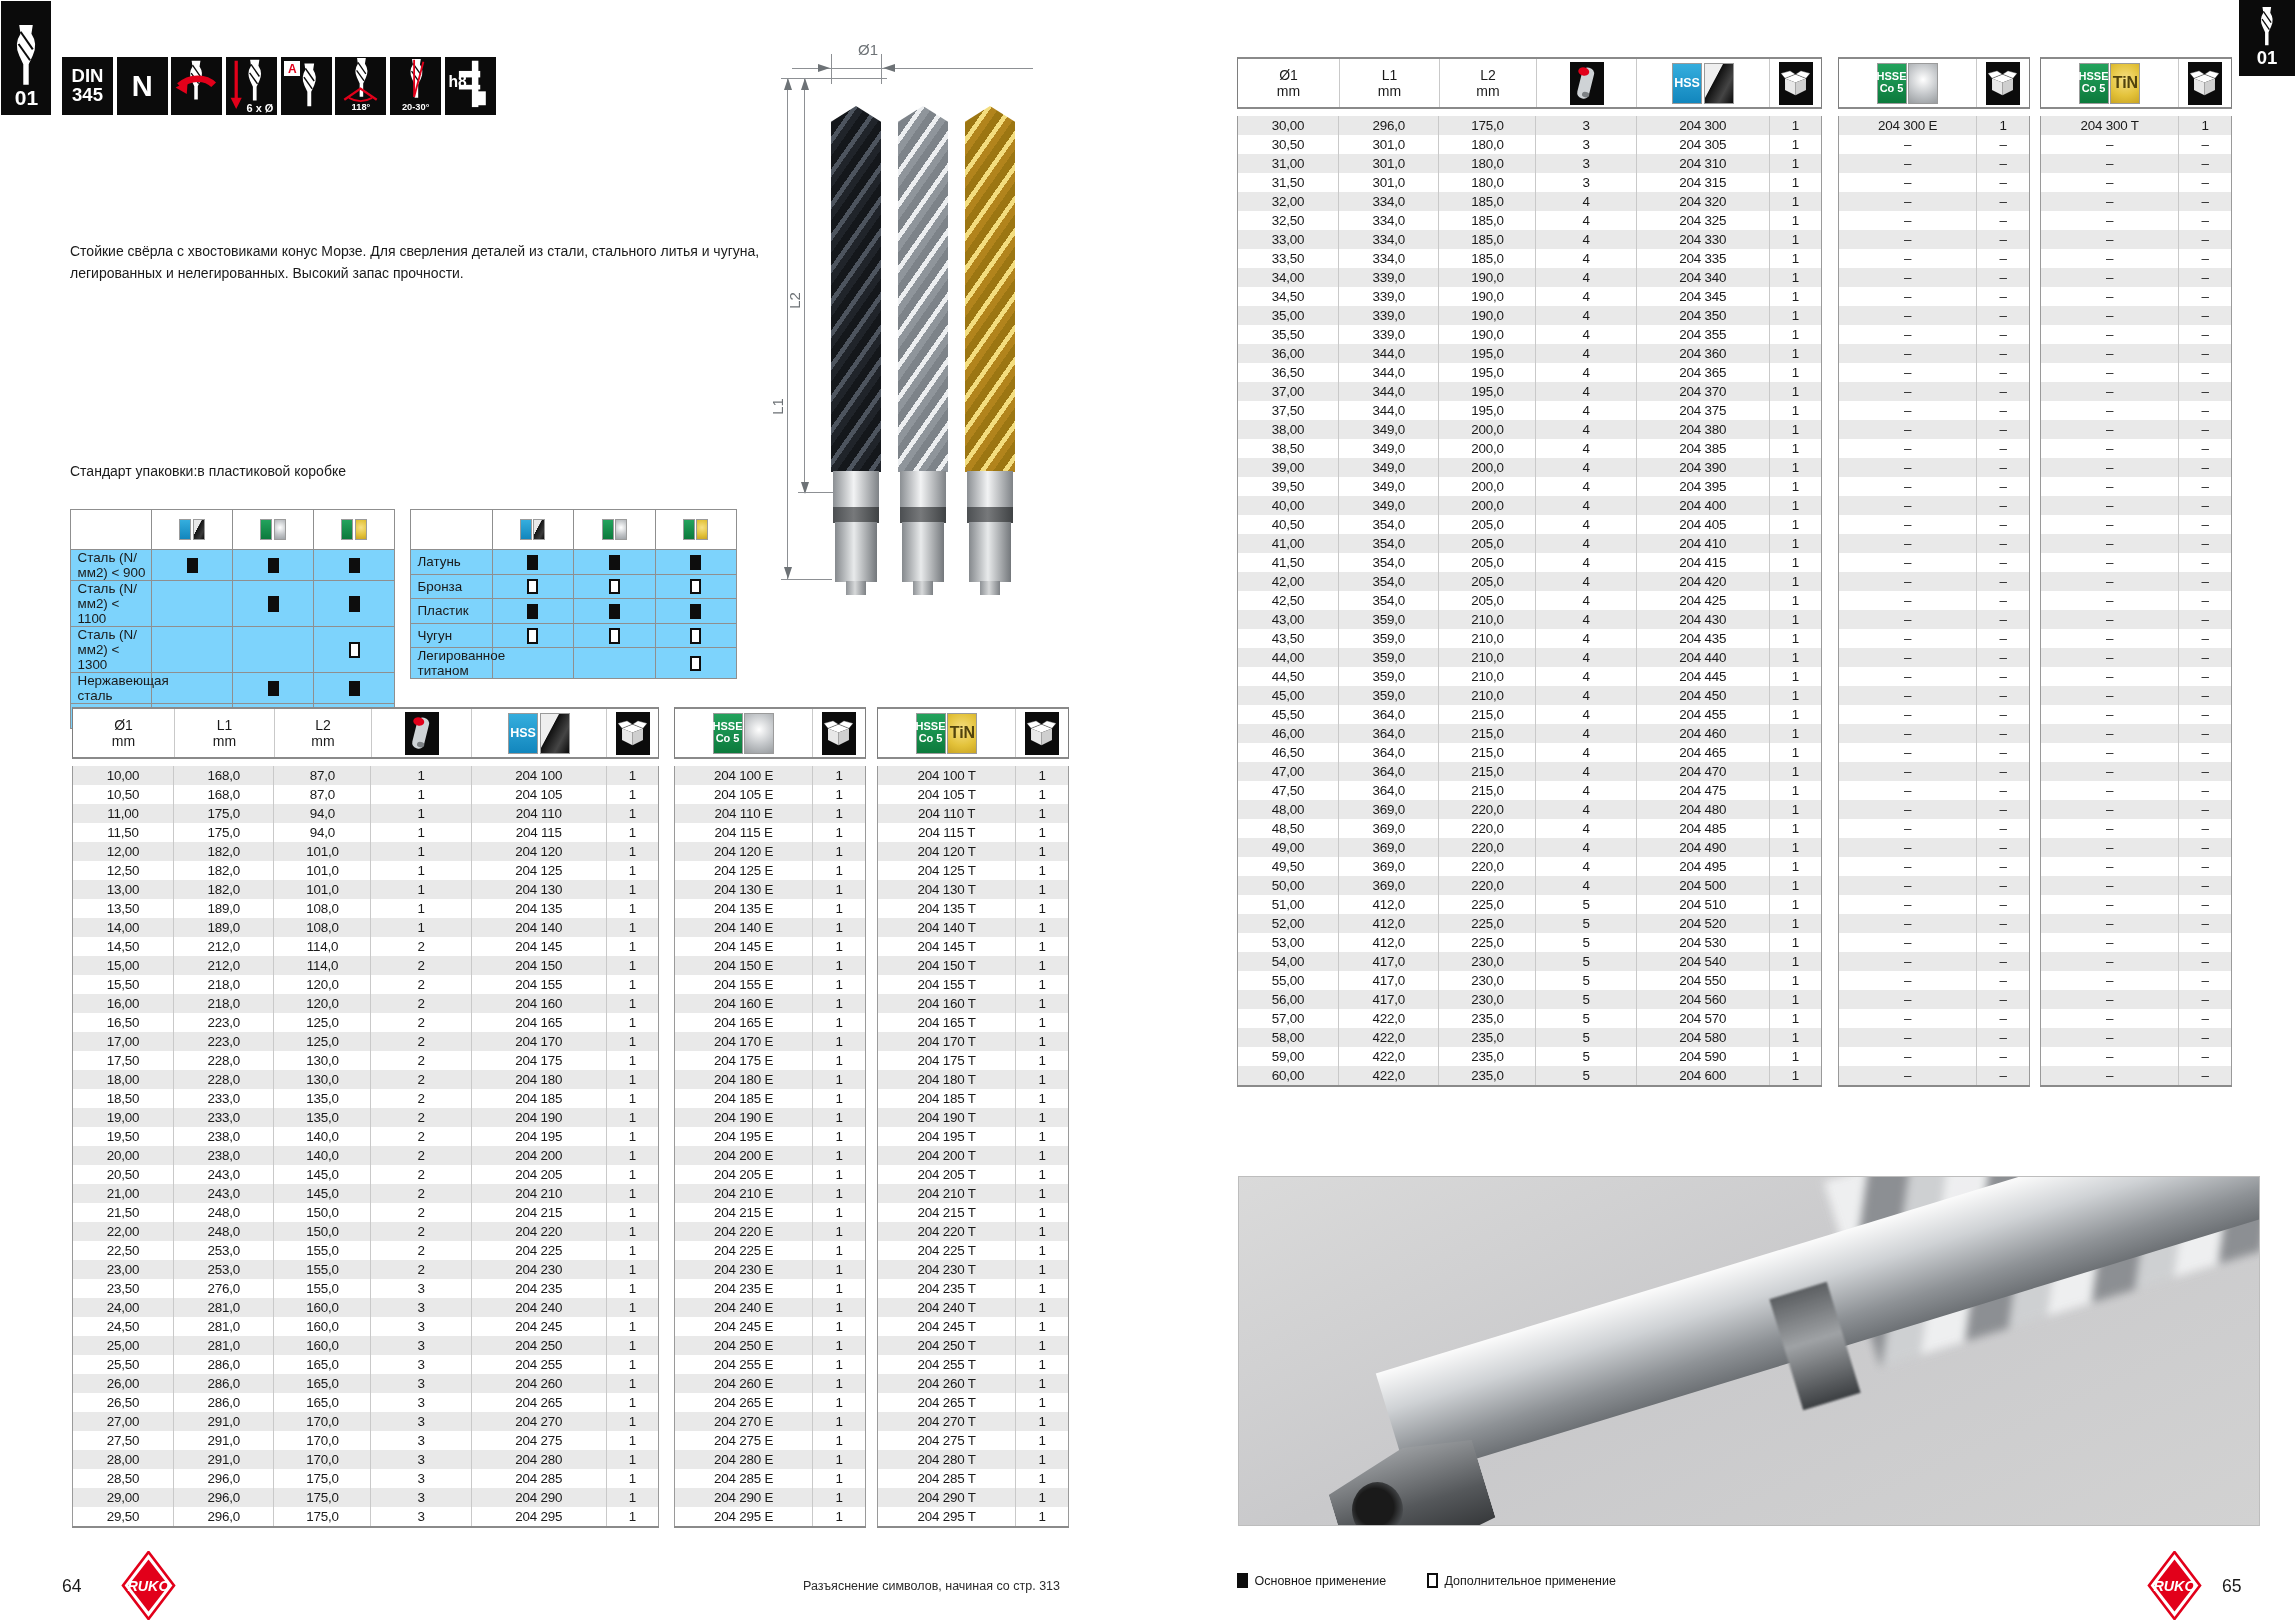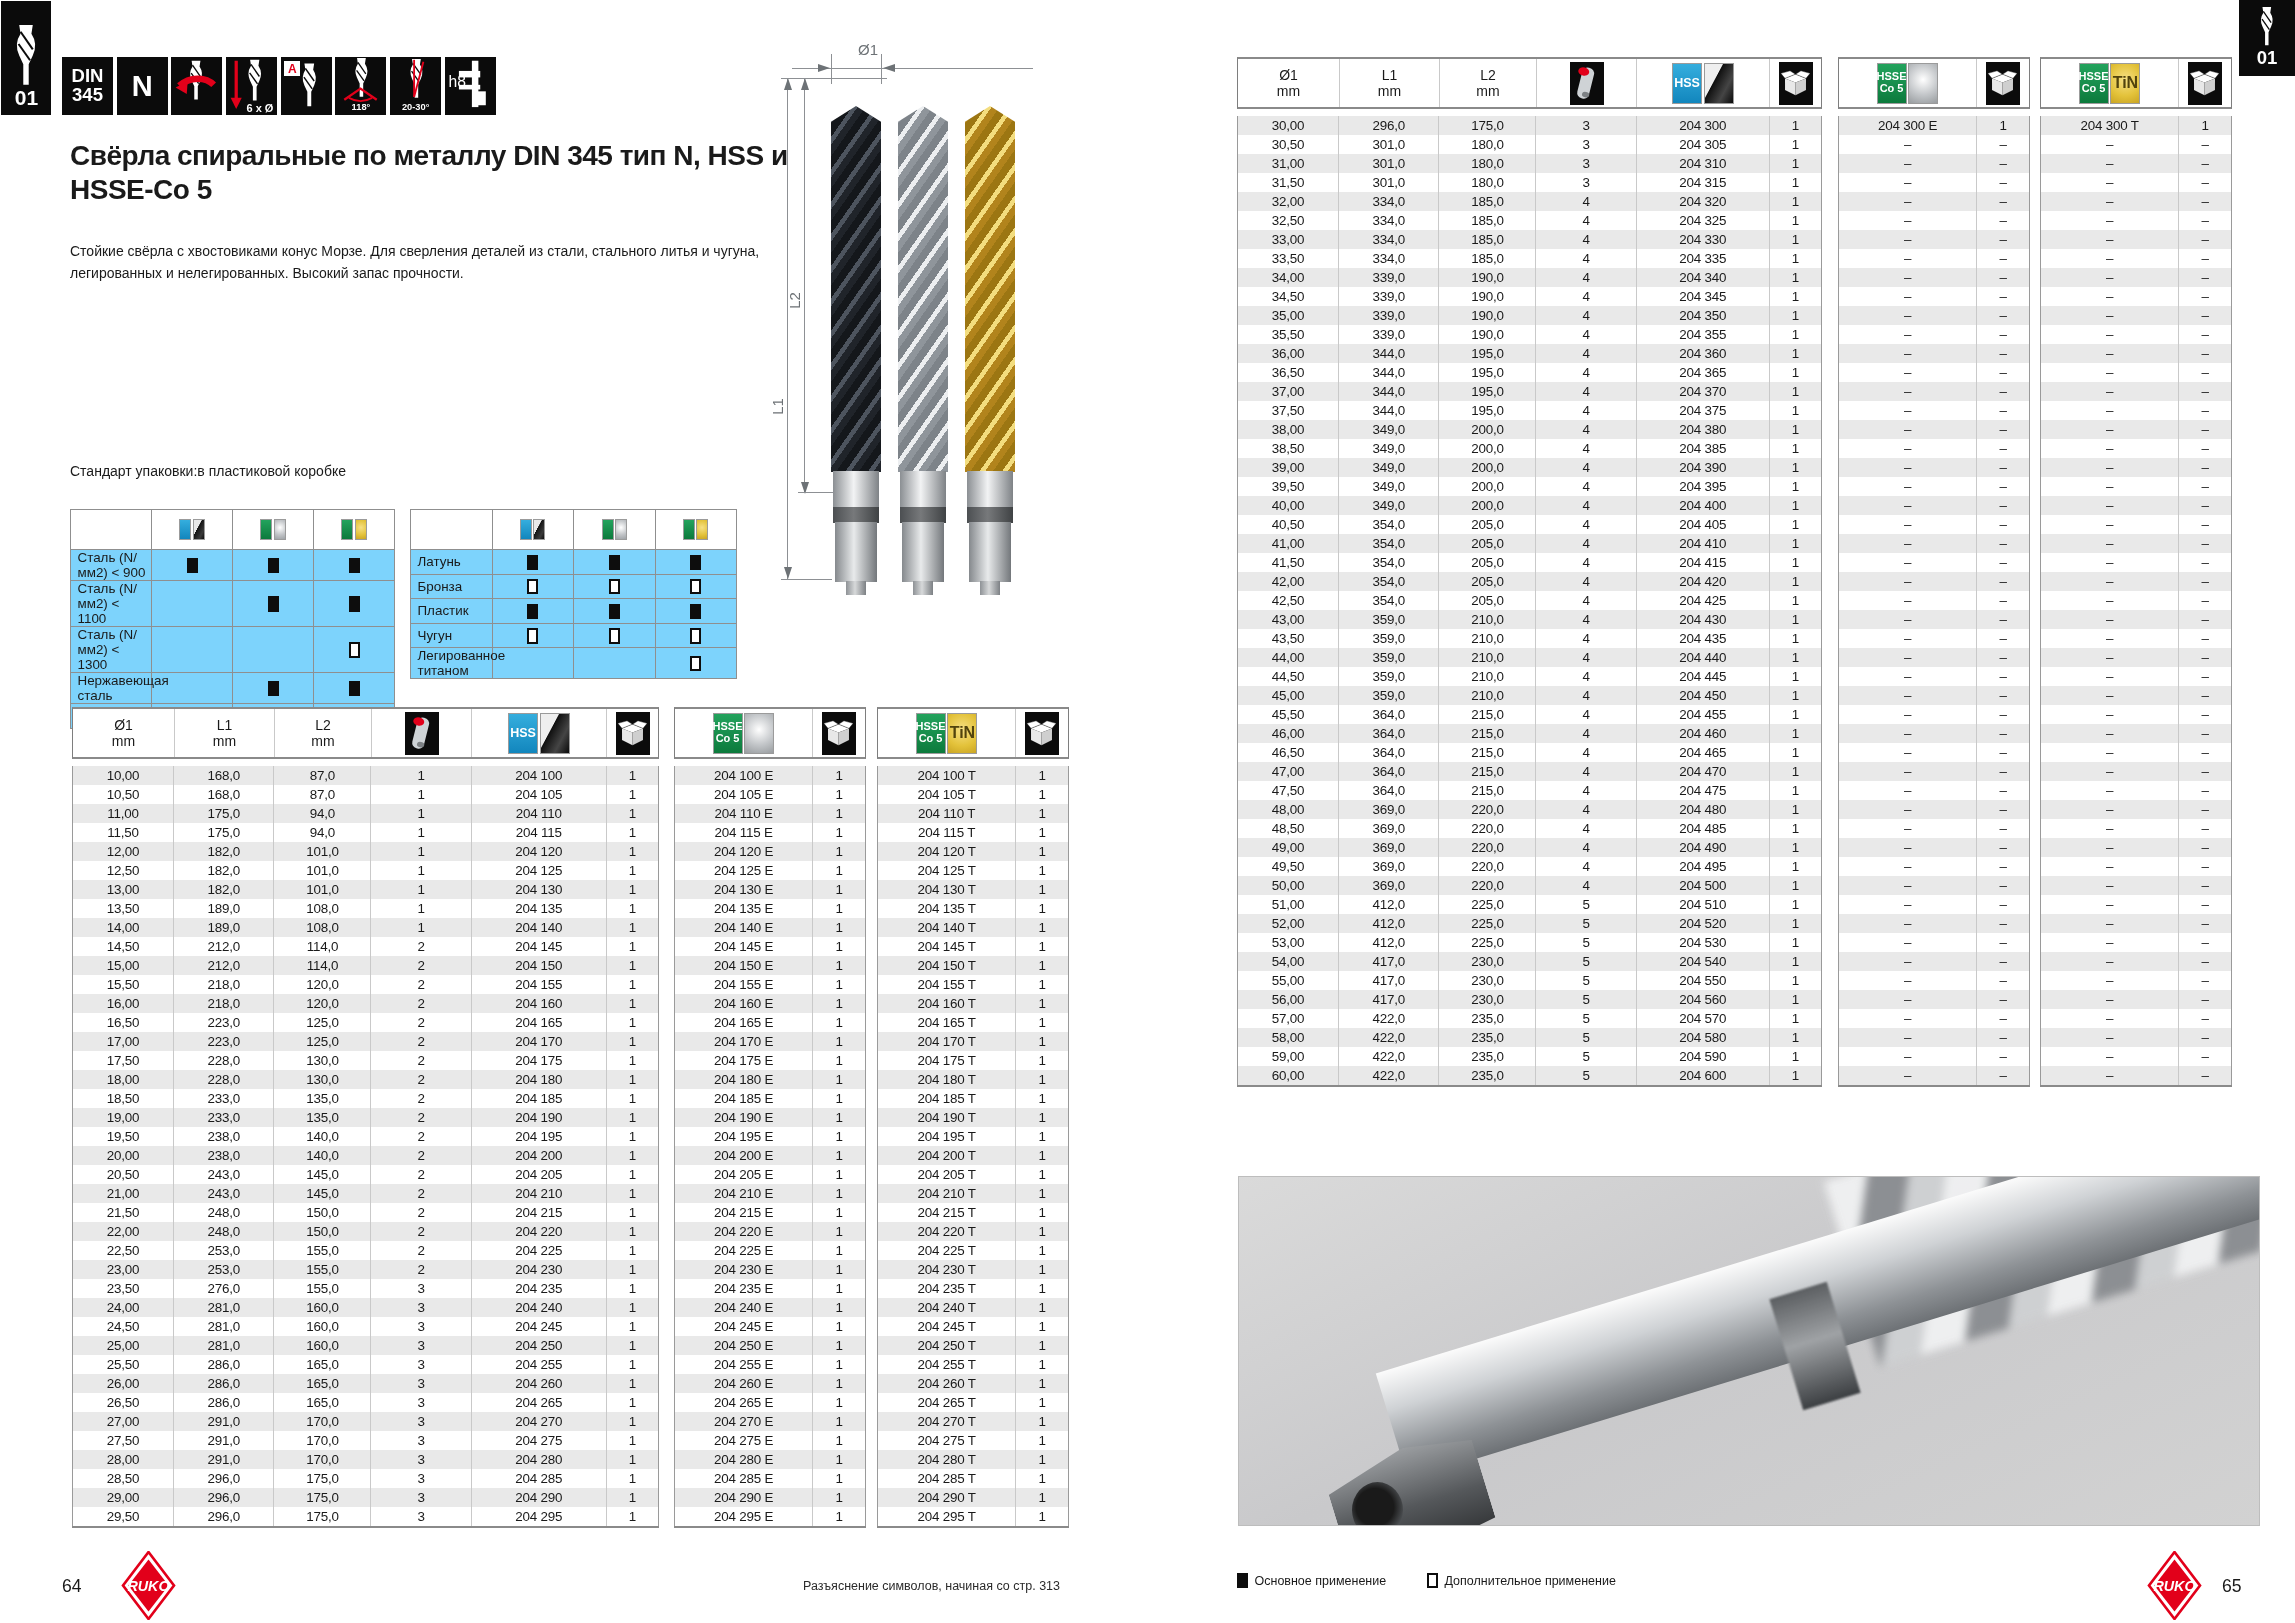--- a/index.html
+++ b/index.html
@@ -199,25 +199,24 @@
       </svg>
       <div class="smallc">20-30°</div>
     </div>
     <div class="ibox blackbox">
       <svg width="51" height="58" viewBox="0 0 110 125">
         <rect x="58" y="8" width="14" height="100" fill="#fff"></rect>
         <rect x="30" y="30" width="46" height="14" fill="#fff"></rect>
         <rect x="30" y="60" width="46" height="10" fill="#fff"></rect>
         <rect x="66" y="74" width="22" height="30" fill="#fff"></rect>
       </svg>
-      <div style="position:absolute;left:3.7px;top:15.7px;font-size:15.7px;font-weight:normal;">h8</div>
+      <div style="position:absolute;left:3.7px;top:15.7px;font-size:15.7px;font-weight:bold;">h8</div>
     </div>
   </div>
 
-  <h1 id="title">Свёрла спиральные по металлу DIN 345 тип N, HSS и HSSE-Co 5</h1>
   <p id="desc">Стойкие свёрла с хвостовиками конус Морзе. Для сверления деталей из стали, стального литья и чугуна, легированных и нелегированных. Высокий запас прочности.</p>
   <p id="packaging">Стандарт упаковки:в пластиковой коробке</p>
 
   <table class="apptable" style="left:70px;width:325px;">
     <thead>
       <tr>
         <th></th>
         <th><span class="pair">
               <span class="half blue"></span>
               <span class="half drillblack"></span>

